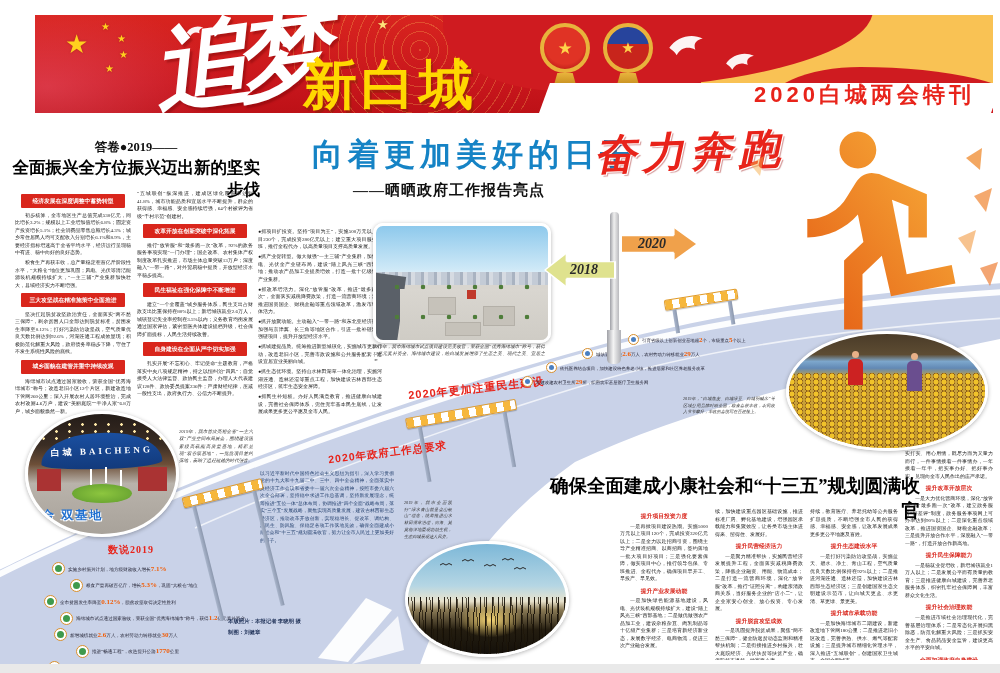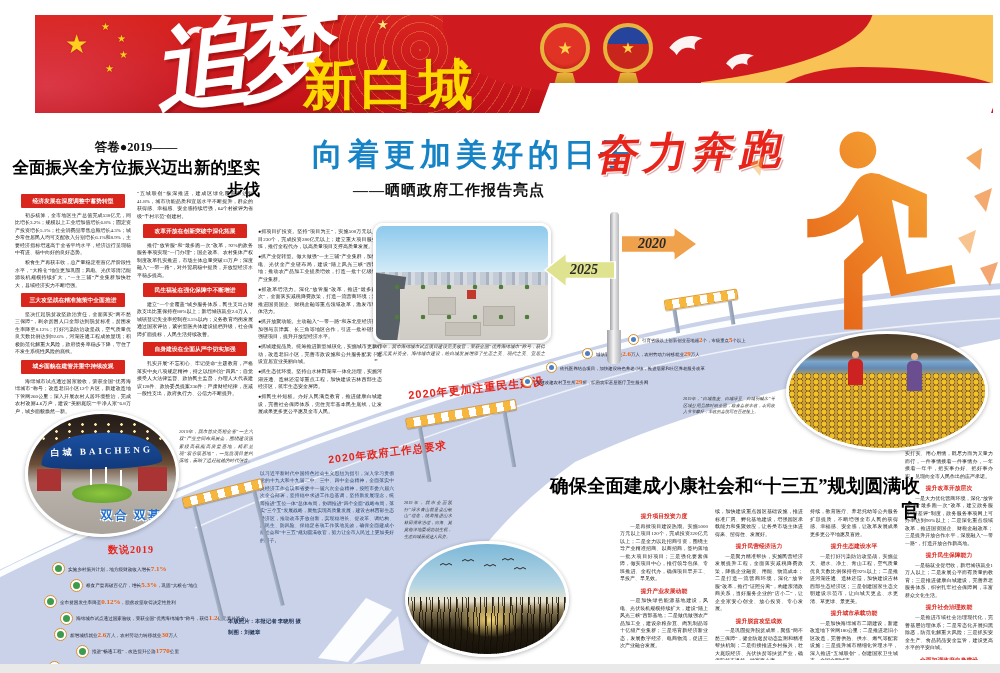--- a/index.html
+++ b/index.html
@@ -120,21 +120,21 @@
   .expo{background:linear-gradient(180deg,#241c18 0%,#3a2d24 26%,#6d4f38 42%,#b9b3ab 58%,#a8a29a 100%);}
   .expo .lights{position:absolute;left:6%;top:6%;width:88%;height:16%;
         background-image:radial-gradient(circle 1px,#ffe9a8 1px,transparent 1.6px);background-size:13px 7px;}
   .expo .arc{position:absolute;left:9%;top:16%;width:82%;height:30%;border-radius:50% 50% 46% 54%/90% 90% 20% 20%;
         background:linear-gradient(#1a4fa0,#123a7c);display:flex;align-items:center;justify-content:center;
         color:#fff;font-weight:bold;font-size:9px;letter-spacing:3px;transform:rotate(-2deg);}
   .expo .screen{position:absolute;background:#a33;}
   .expo .base{position:absolute;left:30%;top:58%;width:40%;height:16%;border-radius:50%;
         background:radial-gradient(#8dc63f,#5f9b2d);}
   .expo .mast{position:absolute;width:2px;height:16px;background:#fff;}
-  .expo .floor-text{position:absolute;left:0;bottom:8%;width:100%;text-align:right;color:#1f6fd0;
+  .expo .floor-text{position:absolute;left:0;bottom:8%;width:100%;text-align:left;color:#1f6fd0;
         font-weight:900;font-size:12px;letter-spacing:2px;font-family:"Liberation Sans",sans-serif;
         text-shadow:1px 1px 0 #fff,-1px 1px 0 #fff;}
   .wet{background:linear-gradient(180deg,#7db8d8 0%,#b5d6e4 38%,#e9e3cd 52%,#8a7a55 60%,#241d10 78%,#14100a 100%);}
   .wet .glow{position:absolute;left:30%;top:52%;width:45%;height:34%;border-radius:50%;
         background:radial-gradient(rgba(255,221,120,.95),transparent 65%);}
   .wet .reeds{position:absolute;left:0;top:48%;width:100%;height:52%;
         background:repeating-linear-gradient(92deg,rgba(20,14,6,.9) 0 1px,transparent 1px 6px),
                    repeating-linear-gradient(84deg,rgba(30,22,8,.7) 0 1px,transparent 1px 9px);}
   .corn{background:linear-gradient(180deg,#4a3b28 0%,#5d4c33 18%,#7da7cc 24%,#6289b5 30%,#caa23c 38%,#c29a32 100%);}
   .corn .cobs{position:absolute;left:0;top:34%;width:100%;height:66%;
@@ -184,20 +184,21 @@
     <svg class="dove" style="left:630px;top:18px;" width="42" height="26" viewBox="0 0 22 14">
       <path d="M2 8 C6 2 14 0 20 3 C16 4 15 6 16 9 C12 7 8 8 6 12 C5 10 3 9 2 8 Z"></path>
     </svg>
     <svg class="dove" style="left:688px;top:36px;" width="34" height="22" viewBox="0 0 22 14">
       <path d="M2 8 C6 2 14 0 20 3 C16 4 15 6 16 9 C12 7 8 8 6 12 C5 10 3 9 2 8 Z"></path>
     </svg>
     <svg class="dove" style="left:150px;top:10px;" width="20" height="13" viewBox="0 0 22 14">
       <path d="M2 8 C6 2 14 0 20 3 C16 4 15 6 16 9 C12 7 8 8 6 12 C5 10 3 9 2 8 Z"></path>
     </svg>
     <div class="edition-band"></div>
+    <div class="edition-label">2020白城两会特刊</div>
   </div>
 
   <div class="hl-blue">向着更加美好的日子</div>
   <div class="hl-red">奋力奔跑</div>
   <div class="hl-sub">——晒晒政府工作报告亮点</div>
 
   <div class="kicker" style="left:15px;top:139px;width:242px;">答卷●2019——</div>
   <div class="headline" style="left:12px;top:157px;width:248px;font-size:16.5px;">全面振兴全方位振兴迈出新的坚实步伐</div>
   <div class="col" style="left:15px;top:190px;width:116px;height:232px;">
 
@@ -301,21 +302,21 @@
   </div>
   <div class="caption" style="left:373px;top:343px;width:172px;height:18px;">2019年，我市海绵城市试点项目建设完美收官，荣获全国“优秀海绵城市”称号，获得12亿元奖补资金。海绵城市建设，给白城发展增添了生态之美、现代之美、宜居之美。</div>
 
   <div class="signpost">
     <div class="pole"></div>
     <div class="pole2"></div>
     <div class="arrow-w a-right" style="left:80px;top:26px;width:78px;height:36px;">
       <div class="arrow">2020</div>
     </div>
     <div class="arrow-w a-left" style="left:4px;top:52px;width:72px;height:36px;">
-      <div class="arrow">2025</div>
+      <div class="arrow">2018</div>
     </div>
   </div>
 
   <svg class="runner" width="272" height="220" viewBox="0 0 272 220">
     <defs>
       <linearGradient id="og" x1="0" y1="0" x2="1" y2="1">
         <stop offset="0" stop-color="#f9b33c"></stop>
           <stop offset="1" stop-color="#e45c14"></stop>
       </linearGradient>
     </defs>

